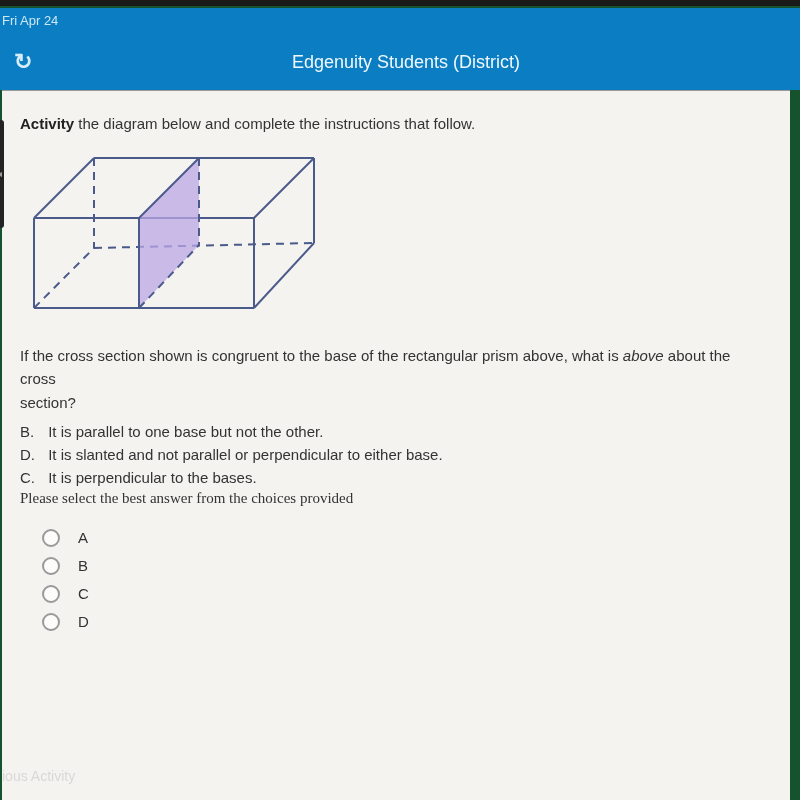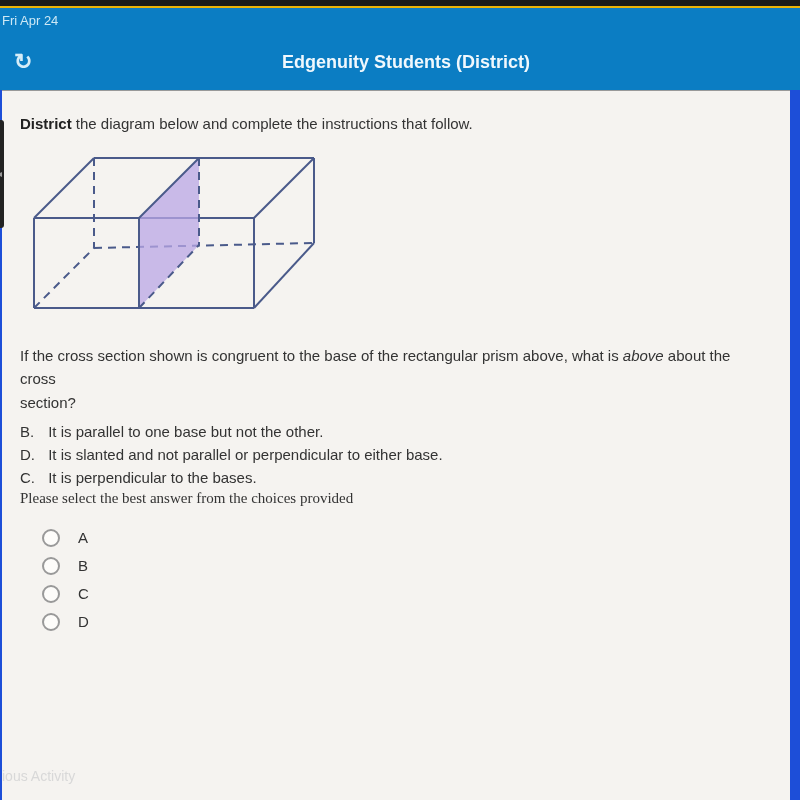--- a/index.html
+++ b/index.html
@@ -10,22 +10,22 @@
       height: 800px;
       overflow: hidden;
       position: relative;
     }
     .frame {
       position: absolute;
       top: 6px;
       left: 0;
       right: 0;
       bottom: 0;
-      background: #1d4ed8;
-      border-top: 2px solid #eab308;
+      background: #14532d;
+      border-top: 2px solid #14532d;
     }
     .status-bar {
       background: #0b7dc3;
       color: #cde8f5;
       font-size: 13px;
       padding: 5px 6px 0 2px;
       height: 26px;
     }
     .nav-bar {
       background: #0b7dc3;
@@ -40,21 +40,21 @@
       font-size: 22px;
       margin-left: 14px;
       font-weight: bold;
     }
     .nav-title {
       position: absolute;
       left: 12px; right: 0;
       text-align: center;
       font-size: 18px;
       color: #f0f8fd;
-      font-weight: 700;
+      font-weight: 400;
     }
     .content-area {
       background: #f5f3f0;
       margin: 0 0 0 0;
       position: absolute;
       top: 82px;
       left: 2px;
       right: 10px;
       bottom: 0;
       border-top: 1px solid #999;
@@ -145,21 +145,21 @@
   </div>
 
   <div class="nav-bar">
     <span class="redo-icon">↻</span>
     <div class="nav-title">Edgenuity Students (District)</div>
   </div>
 
   <div class="content-area">
 
     <div class="instruction-line">
-      <strong>District</strong><span> the diagram below and complete the instructions that follow.</span>
+      <strong>Activity</strong><span> the diagram below and complete the instructions that follow.</span>
     </div>
 
     <div class="diagram-container">
       <svg width="300" height="170" viewBox="0 0 300 170">
 
         <line x1="70" y1="10" x2="290" y2="10" stroke="#4a5a8a" stroke-width="2"></line>
 
         <line x1="290" y1="10" x2="290" y2="95" stroke="#4a5a8a" stroke-width="2"></line>
 
         <line x1="10" y1="70" x2="230" y2="70" stroke="#4a5a8a" stroke-width="2"></line>

